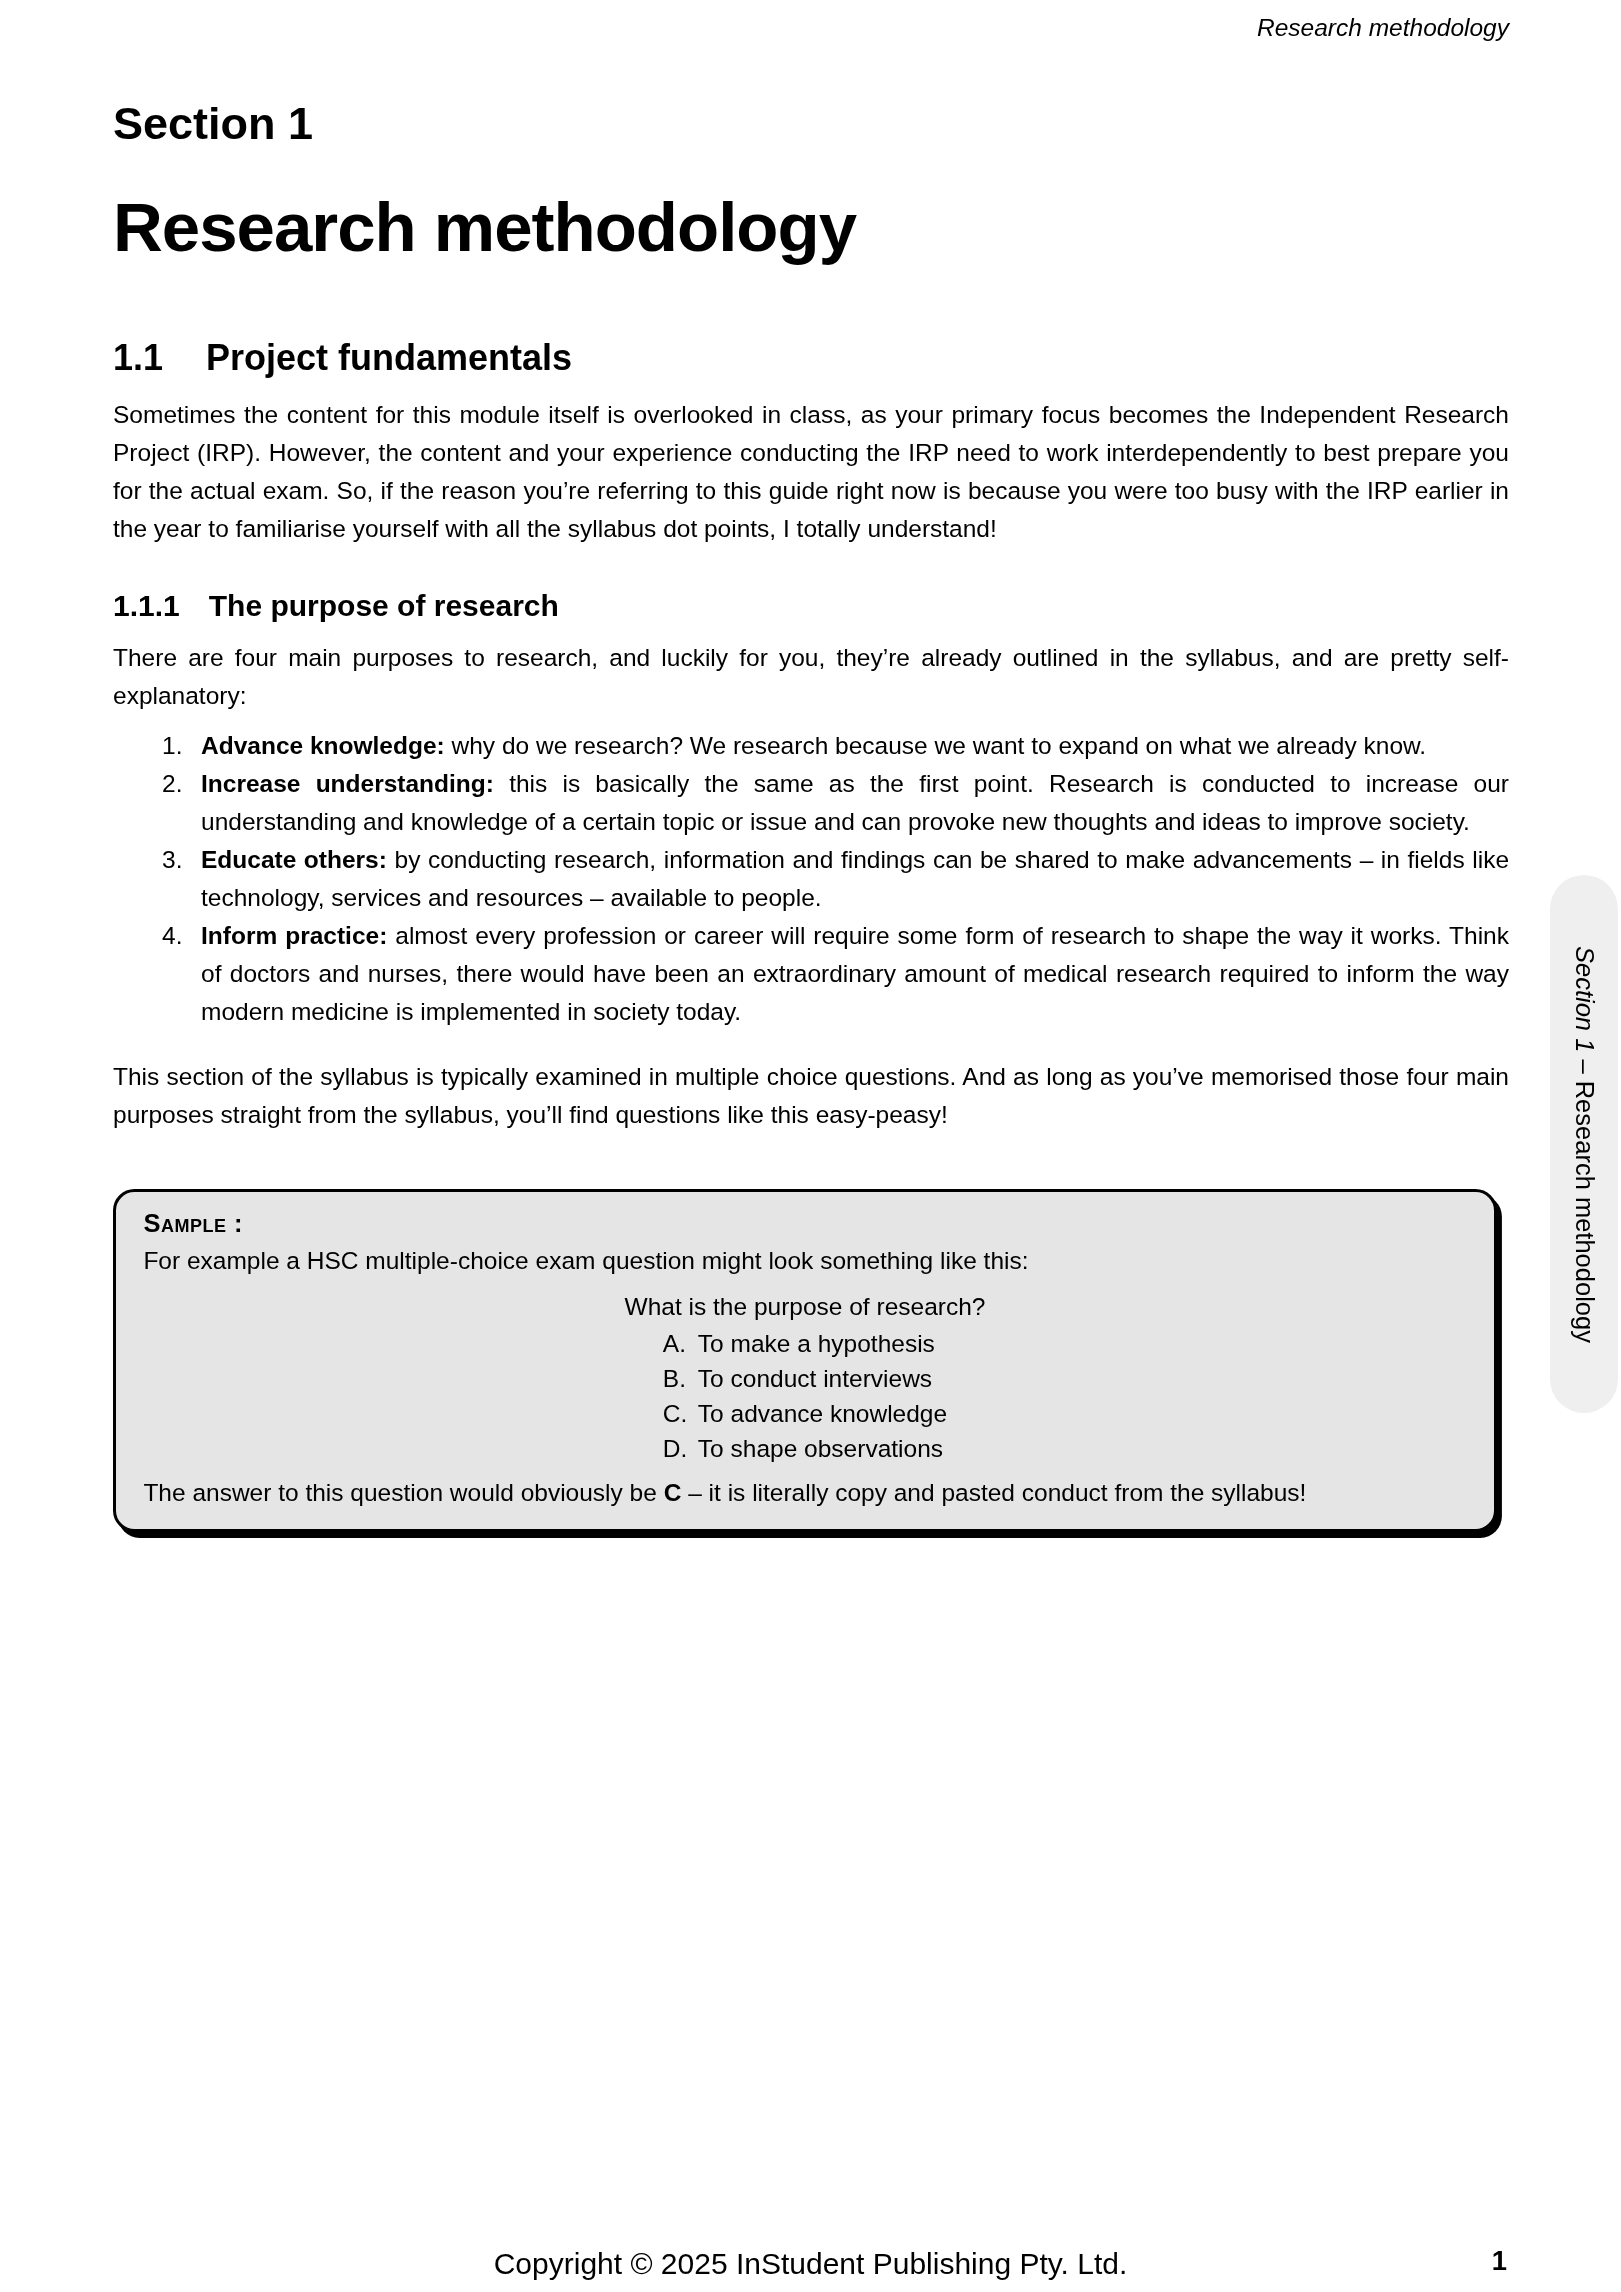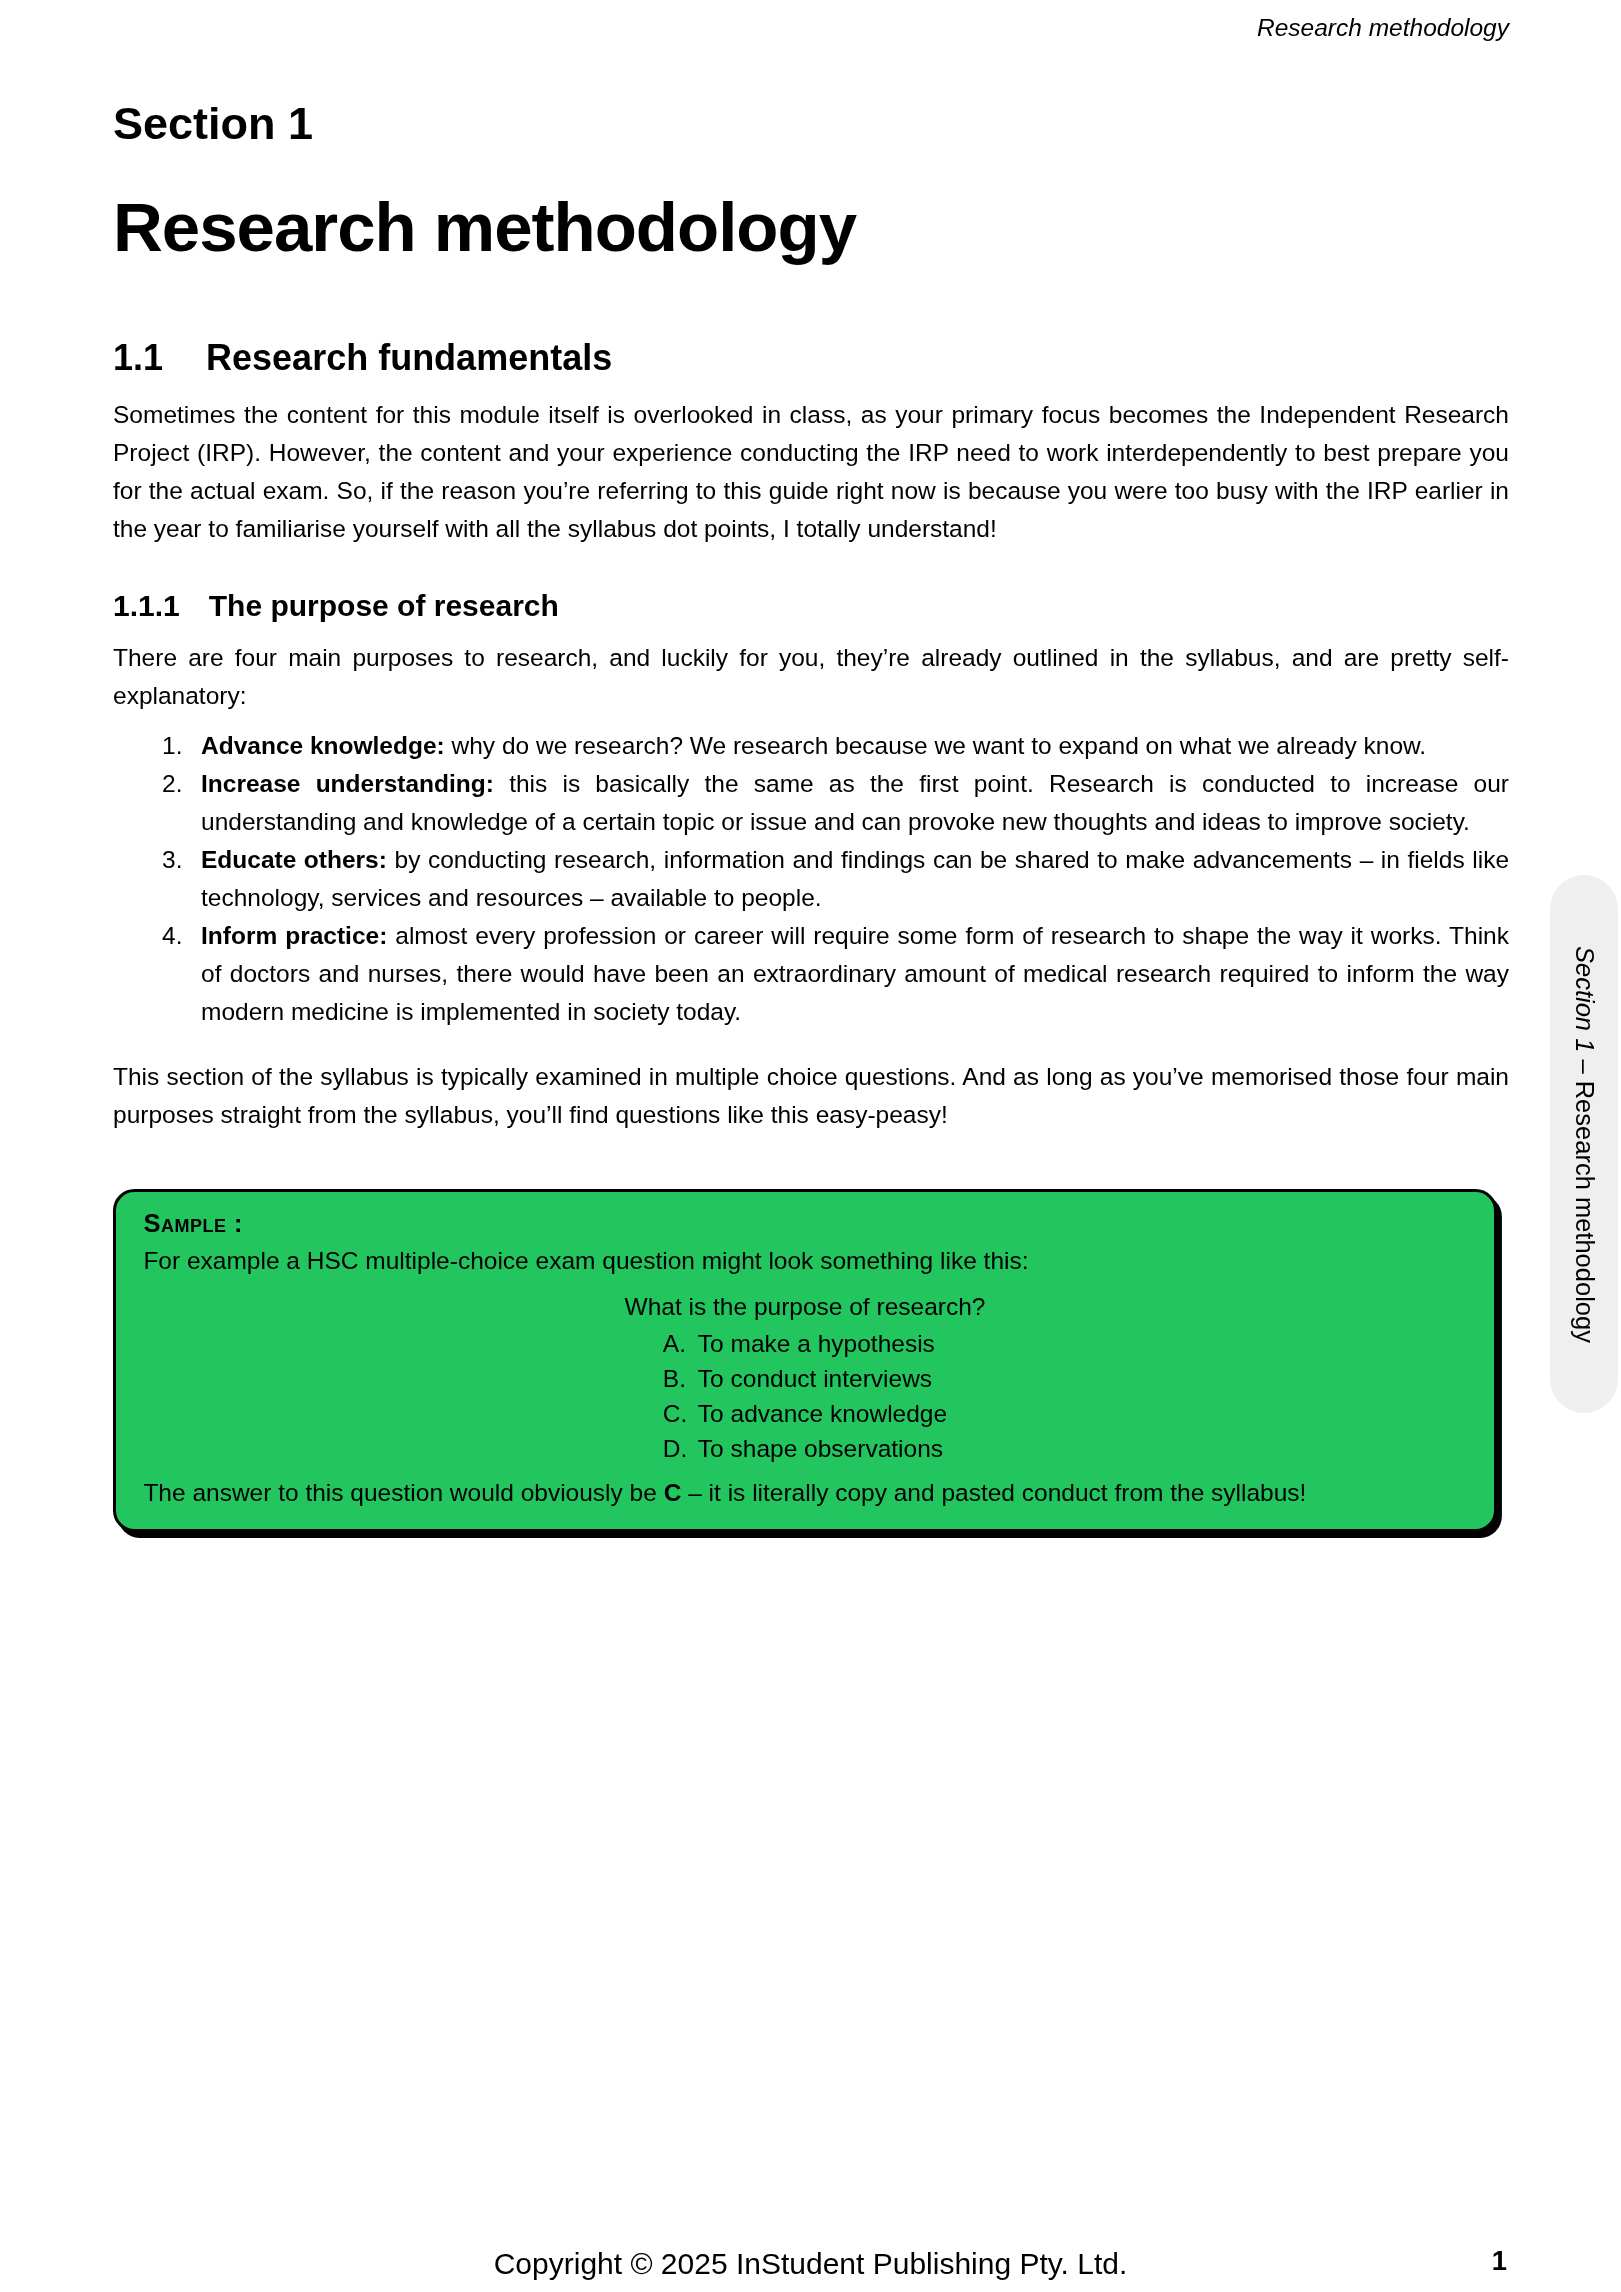--- a/index.html
+++ b/index.html
@@ -75,21 +75,21 @@
   }
   ol.purpose-list .li-num {
     position: absolute;
     left: 49px;
     top: 0;
   }
   .sample-box {
     margin-top: 55px;
     box-sizing: border-box;
     width: 1384px;
-    background: #22c55e;
+    background: #e5e5e5;
     border: 3.9px solid #000;
     border-radius: 21.6px;
     box-shadow: 4.9px 5.9px 0 #000;
     padding: 11.8px 27.4px 17.6px 27.4px;
     font-size: 24.5px;
     line-height: 38px;
   }
   .sample-label {
     font-weight: bold;
     font-variant: small-caps;
@@ -156,21 +156,21 @@
 <div class="page">
 
   <div class="running-header">Research methodology</div>
 
   <div class="content">
 
     <div class="section-label">Section 1</div>
 
     <div class="doc-title">Research methodology</div>
 
-    <div class="h2"><span class="sec-num">1.1</span><span>Research fundamentals</span></div>
+    <div class="h2"><span class="sec-num">1.1</span><span>Project fundamentals</span></div>
 
     <div class="body-p">Sometimes the content for this module itself is overlooked in class, as your primary focus becomes the Independent Research Project (IRP). However, the content and your experience conducting the IRP need to work interdependently to best prepare you for the actual exam. So, if the reason you’re referring to this guide right now is because you were too busy with the IRP earlier in the year to familiarise yourself with all the syllabus dot points, I totally understand!</div>
 
     <div class="h3"><span class="sec-num">1.1.1</span><span>The purpose of research</span></div>
 
     <div class="body-p after-h3">There are four main purposes to research, and luckily for you, they’re already outlined in the syllabus, and are pretty self-explanatory:</div>
 
     <ol class="purpose-list">
       <li>
         <span class="li-num">1.</span>

